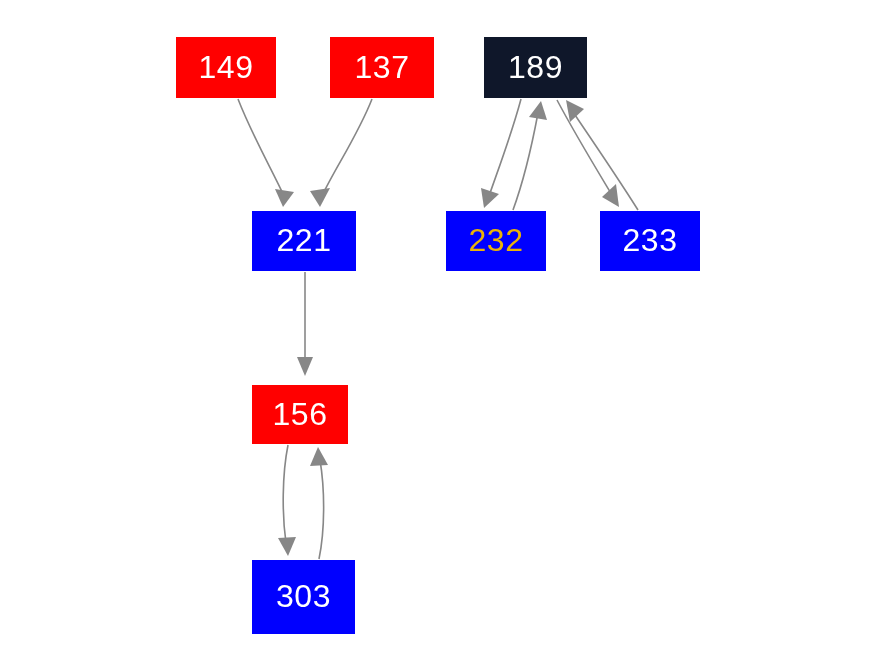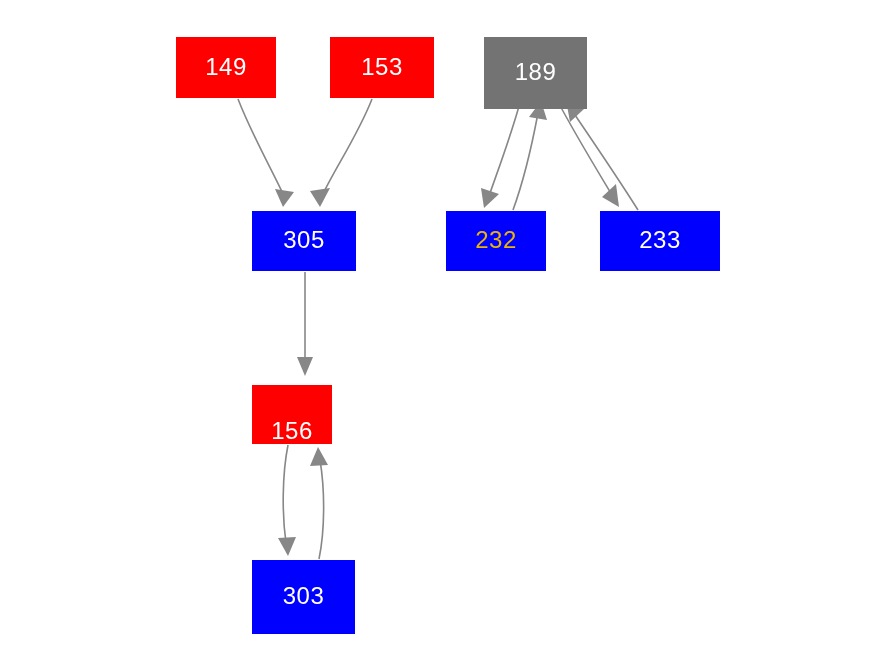--- a/index.html
+++ b/index.html
@@ -27,21 +27,21 @@
     pointer-events: none;
   }
   .node {
     position: absolute;
     display: flex;
     align-items: center;
     justify-content: center;
     box-sizing: border-box;
     color: #ffffff;
     font-family: "Liberation Sans", sans-serif;
-    font-size: 24px;
+    font-size: 32px;
     font-weight: 400;
     line-height: 1;
     letter-spacing: 0.5px;
     user-select: none;
   }
   .node-label {
     display: block;
     transform: translateY(-1px);
   }
   .edge-path {
@@ -94,34 +94,34 @@
       <g>
         <path class="edge-path" d="M 319 559 C 325 530, 325 490, 320 460" stroke="#878787"></path>
         <polygon class="edge-head" points="318,447 328,465 310,466" fill="#878787"></polygon>
       </g>
     </svg>
   <div id="node-layer">
       <div class="node" style="left: 176px; top: 37px; width: 100px; height: 61px; background: rgb(255, 0, 0); color: rgb(255, 255, 255);">
         <span class="node-label">149</span>
       </div>
       <div class="node" style="left: 330px; top: 37px; width: 104px; height: 61px; background: rgb(255, 0, 0); color: rgb(255, 255, 255);">
-        <span class="node-label">153</span>
+        <span class="node-label">137</span>
       </div>
-      <div class="node" style="left: 484px; top: 37px; width: 103px; height: 72px; background: #737373; color: rgb(255, 255, 255);">
+      <div class="node" style="left: 484px; top: 37px; width: 103px; height: 61px; background: #0f172a; color: rgb(255, 255, 255);">
         <span class="node-label">189</span>
       </div>
       <div class="node" style="left: 252px; top: 211px; width: 104px; height: 60px; background: rgb(0, 0, 255); color: rgb(255, 255, 255);">
-        <span class="node-label">305</span>
+        <span class="node-label">221</span>
       </div>
       <div class="node" style="left: 446px; top: 211px; width: 100px; height: 60px; background: rgb(0, 0, 255); color: #eab308;">
         <span class="node-label">232</span>
       </div>
-      <div class="node" style="left: 600px; top: 211px; width: 120px; height: 60px; background: rgb(0, 0, 255); color: rgb(255, 255, 255);">
+      <div class="node" style="left: 600px; top: 211px; width: 100px; height: 60px; background: rgb(0, 0, 255); color: rgb(255, 255, 255);">
         <span class="node-label">233</span>
       </div>
-      <div class="node" style="left: 252px; top: 385px; width: 80px; height: 59px; background: rgb(255, 0, 0); color: rgb(255, 255, 255); align-items: flex-end;">
+      <div class="node" style="left: 252px; top: 385px; width: 96px; height: 59px; background: rgb(255, 0, 0); color: rgb(255, 255, 255);">
         <span class="node-label">156</span>
       </div>
       <div class="node" style="left: 252px; top: 560px; width: 103px; height: 74px; background: rgb(0, 0, 255); color: rgb(255, 255, 255);">
         <span class="node-label">303</span>
       </div>
     </div>
 </div>
 
 </body></html>

